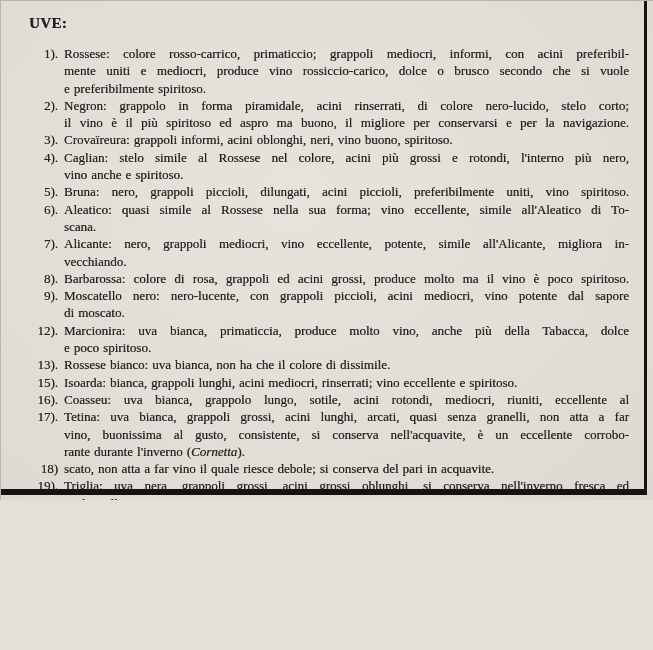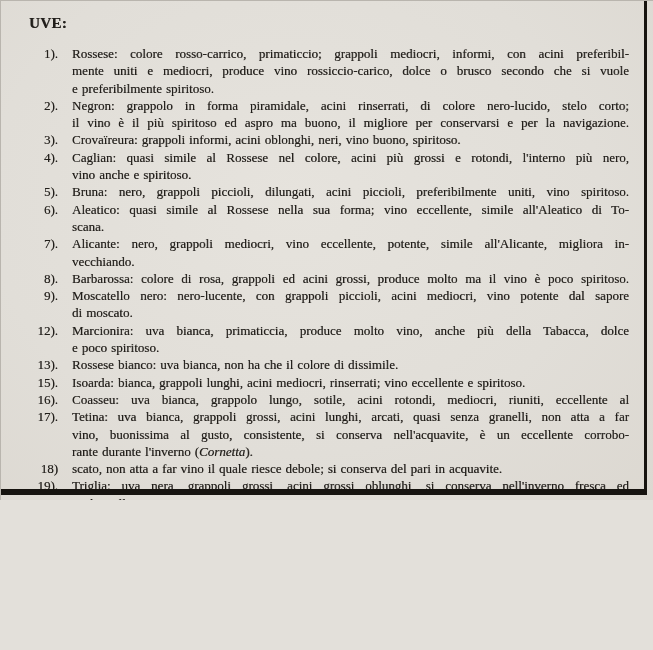--- a/index.html
+++ b/index.html
@@ -57,21 +57,21 @@
     display: flex;
     align-items: flex-start;
   }
   .num {
     flex: 0 0 33px;
     text-align: right;
     white-space: nowrap;
   }
   .txt {
     flex: 1;
-    margin-left: 14px;
+    margin-left: 6px;
     min-width: 0;
   }
   .line {
     white-space: nowrap;
   }
   .line.j {
     white-space: normal;
     text-align: justify;
     text-align-last: justify;
   }
@@ -100,21 +100,21 @@
         </div>
         <div class="item">
           <span class="num">3).</span>
           <div class="txt">
             <div class="line">Crovaïreura: grappoli informi, acini oblonghi, neri, vino buono, spiritoso.</div>
           </div>
         </div>
         <div class="item">
           <span class="num">4).</span>
           <div class="txt">
-            <div class="line j">Caglian: quasi simile al Rossese nel colore, acini più grossi e rotondi, l'interno più nero,</div>
+            <div class="line j">Caglian: stelo simile al Rossese nel colore, acini più grossi e rotondi, l'interno più nero,</div>
             <div class="line">vino anche e spiritoso.</div>
           </div>
         </div>
         <div class="item">
           <span class="num">5).</span>
           <div class="txt">
             <div class="line j">Bruna: nero, grappoli piccioli, dilungati, acini piccioli, preferibilmente uniti, vino spiritoso.</div>
           </div>
         </div>
         <div class="item">

